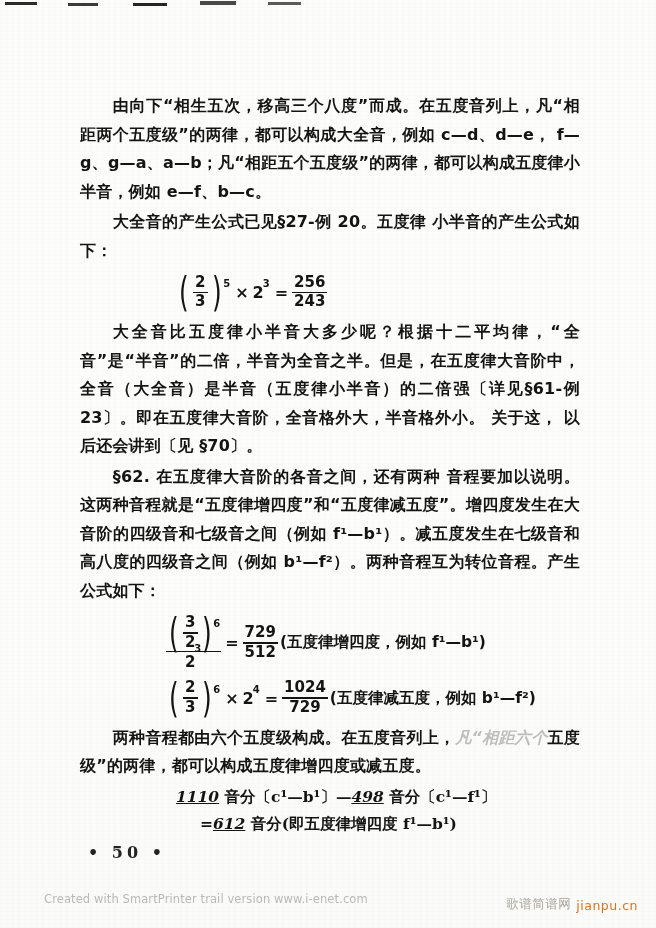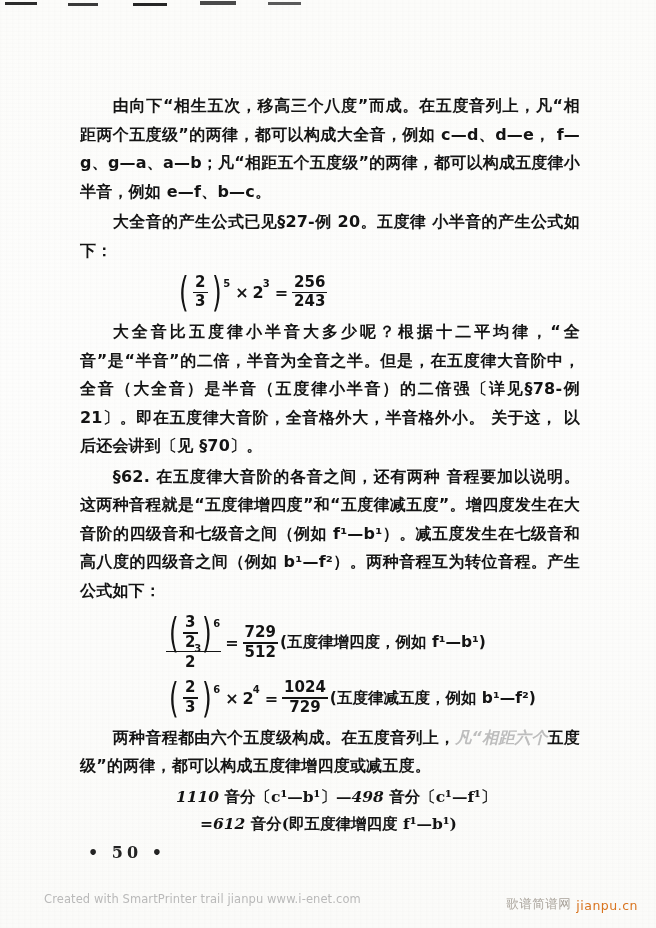--- a/index.html
+++ b/index.html
@@ -148,21 +148,21 @@
   .cents-line {
     font-family: "DejaVu Serif", serif;
     font-weight: bold;
     font-size: 15.5px;
     color: #141414;
     margin: 0;
     line-height: 27px;
   }
   .cents-1 { padding-left: 96px; }
   .cents-2 { padding-left: 120px; }
-  .it { font-style: italic; }
+  .it { font-style: italic; text-decoration: underline; }
 
   .page-number {
     position: absolute;
     left: 88px;
     top: 843px;
     font-family: "DejaVu Serif", serif;
     font-size: 16px;
     font-weight: bold;
     color: #232323;
     letter-spacing: 4px;
@@ -234,21 +234,21 @@
           <span class="sup">3</span>
         <span class="eq">=</span>
         <span class="frac">
           <span class="num">256</span>
           <span class="bar"></span>
           <span class="den">243</span>
         </span>
       </span>
     </div>
 
-    <p class="para indent">大全音比五度律小半音大多少呢？根据十二平均律，“全音”是“半音”的二倍，半音为全音之半。但是，在五度律大音阶中，全音（大全音）是半音（五度律小半音）的二倍强〔详见§78-例 21〕。即在五度律大音阶，全音格外大，半音格外小。 关于这， 以后还会讲到〔见 §70〕。</p>
+    <p class="para indent">大全音比五度律小半音大多少呢？根据十二平均律，“全音”是“半音”的二倍，半音为全音之半。但是，在五度律大音阶中，全音（大全音）是半音（五度律小半音）的二倍强〔详见§61-例 23〕。即在五度律大音阶，全音格外大，半音格外小。 关于这， 以后还会讲到〔见 §70〕。</p>
 
     <p class="para indent">§62. 在五度律大音阶的各音之间，还有两种 音程要加以说明。这两种音程就是“五度律增四度”和“五度律减五度”。增四度发生在大音阶的四级音和七级音之间（例如 f¹—b¹）。减五度发生在七级音和高八度的四级音之间（例如 b¹—f²）。两种音程互为转位音程。产生公式如下：</p>
 
     <div class="formula-block fb2">
       <span class="f-row">
         <span class="big-frac">
           <span class="bf-num">
             <span class="paren-frac">
               <span class="paren">(</span>
               <span class="frac">
@@ -302,19 +302,19 @@
 
 
     <p class="cents-line cents-1"><span class="it">1110</span> <span>音分</span><span>〔c¹—b¹〕</span><span>—</span><span class="it">498</span> <span>音分</span><span>〔c¹—f¹〕</span></p>
 
     <p class="cents-line cents-2"><span>=</span><span class="it">612</span> <span>音分</span><span>(即五度律增四度 f¹—b¹)</span></p>
 
   </div>
 
   <div class="page-number">• 50 •</div>
 
-  <div class="footer-note">Created with SmartPrinter trail jianpu www.i-enet.com</div>
+  <div class="footer-note">Created with SmartPrinter trail version www.i-enet.com</div>
 
   <div class="watermark">
     <span class="wm-cn">歌谱简谱网</span>
     <span class="wm-url">jianpu.cn</span>
   </div>
 </div>
 
 </body></html>

